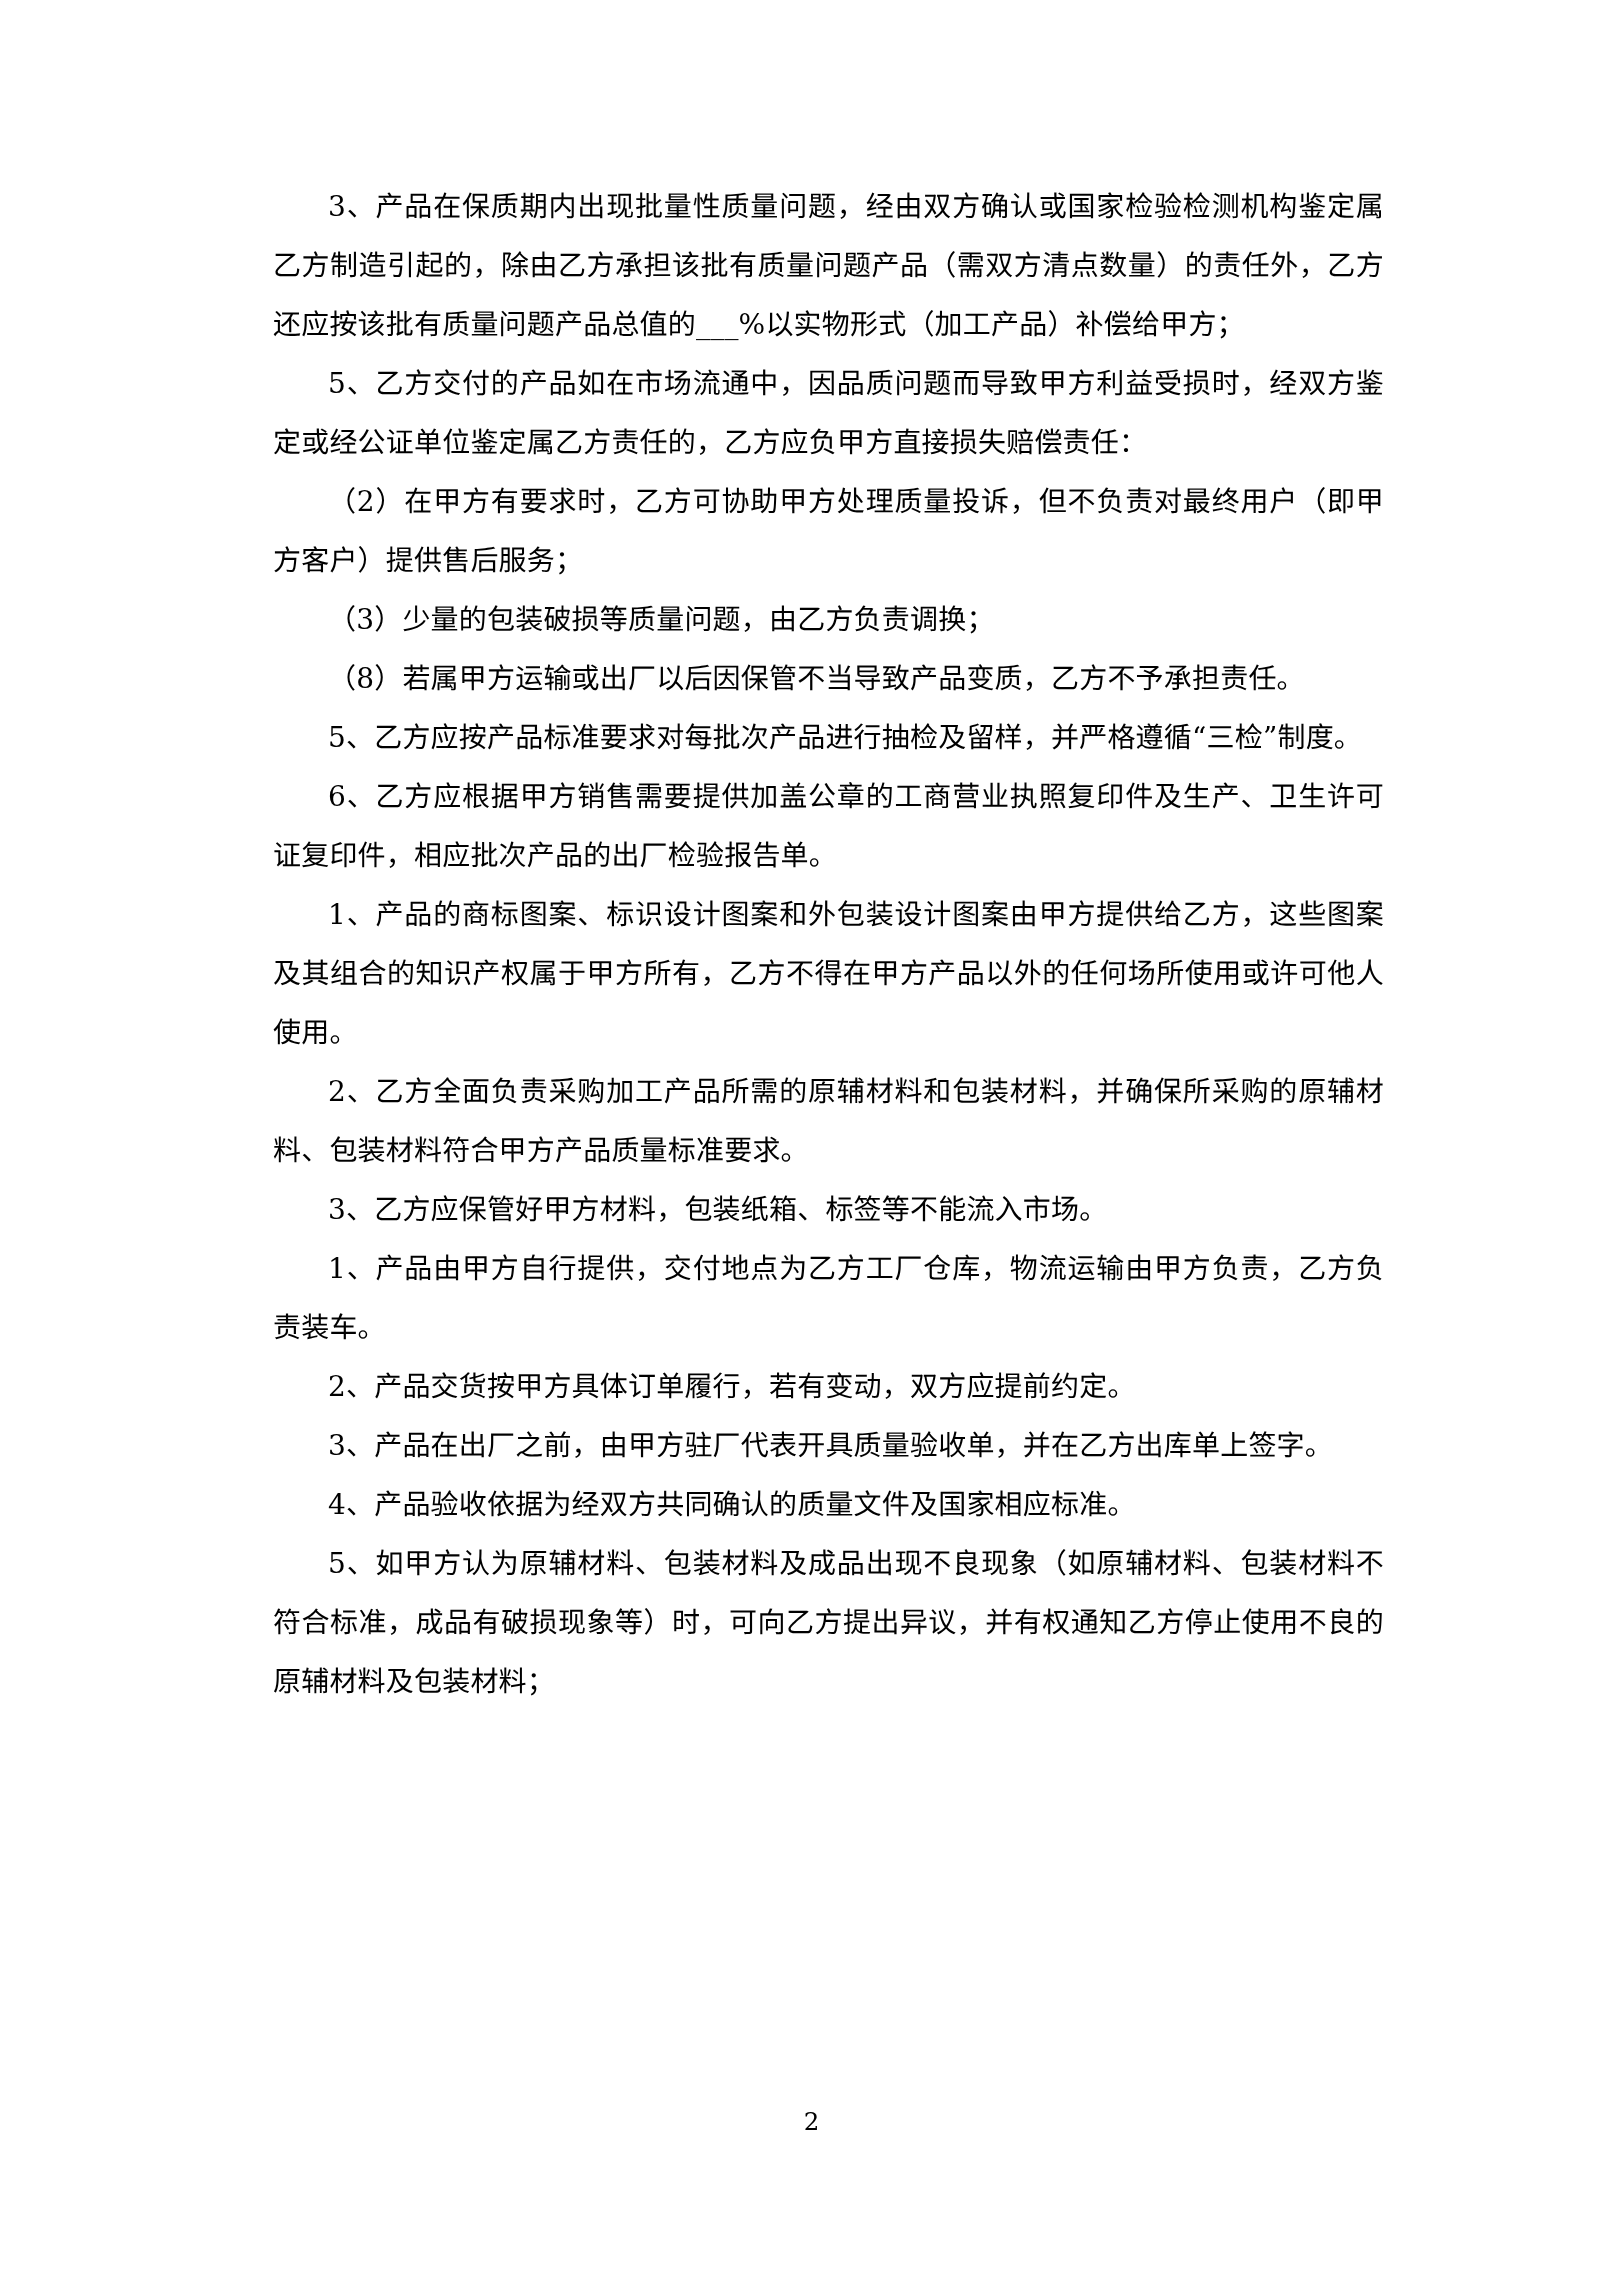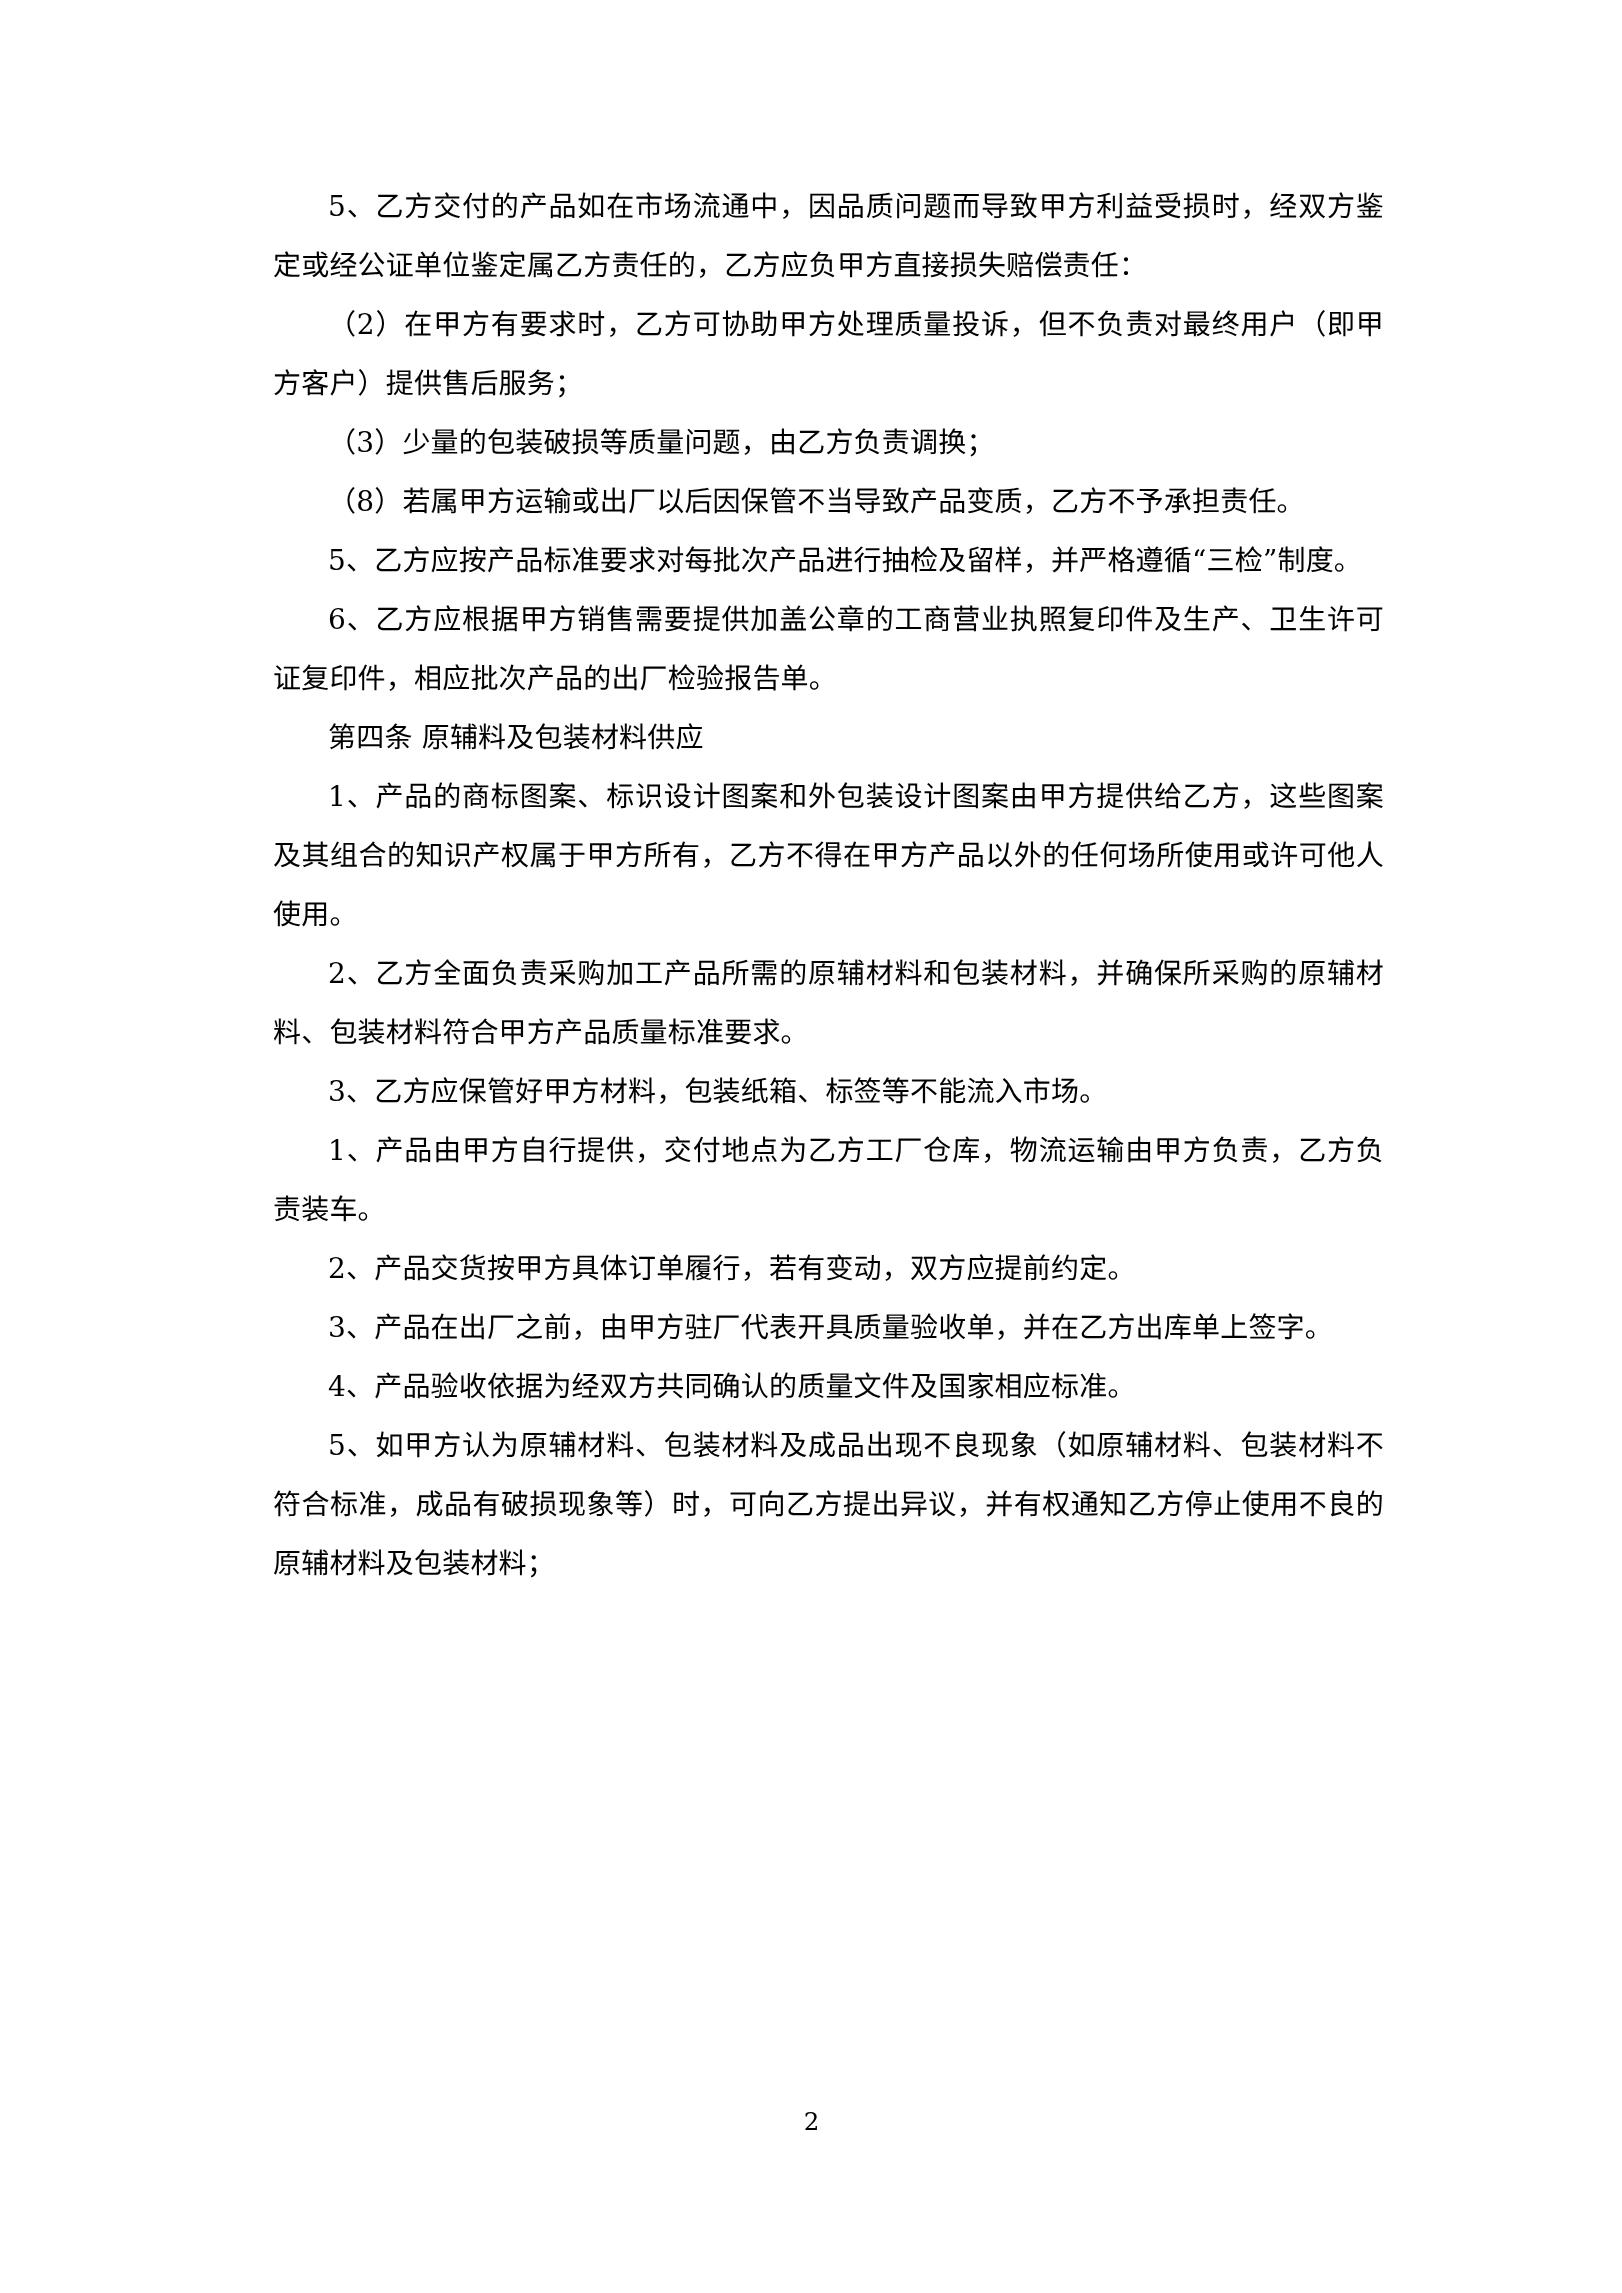--- a/index.html
+++ b/index.html
@@ -44,27 +44,27 @@
     font-size: 24.5px;
     font-family: "DejaVu Serif", "Liberation Serif", serif;
     color: #000000;
   }
 </style>
 </head>
 <body>
 
 <div class="page">
   <div class="content">
+    <p class="para">3、产品在保质期内出现批量性质量问题，经由双方确认或国家检验检测机构鉴定属乙方制造引起的，除由乙方承担该批有质量问题产品（需双方清点数量）的责任外，乙方还应按该批有质量问题产品总值的___%以实物形式（加工产品）补偿给甲方；</p>
     <p class="para">5、乙方交付的产品如在市场流通中，因品质问题而导致甲方利益受损时，经双方鉴定或经公证单位鉴定属乙方责任的，乙方应负甲方直接损失赔偿责任：</p>
     <p class="para">（2）在甲方有要求时，乙方可协助甲方处理质量投诉，但不负责对最终用户（即甲方客户）提供售后服务；</p>
     <p class="para">（3）少量的包装破损等质量问题，由乙方负责调换；</p>
     <p class="para">（8）若属甲方运输或出厂以后因保管不当导致产品变质，乙方不予承担责任。</p>
     <p class="para">5、乙方应按产品标准要求对每批次产品进行抽检及留样，并严格遵循“三检”制度。</p>
     <p class="para">6、乙方应根据甲方销售需要提供加盖公章的工商营业执照复印件及生产、卫生许可证复印件，相应批次产品的出厂检验报告单。</p>
-    <p class="para">第四条 原辅料及包装材料供应</p>
     <p class="para">1、产品的商标图案、标识设计图案和外包装设计图案由甲方提供给乙方，这些图案及其组合的知识产权属于甲方所有，乙方不得在甲方产品以外的任何场所使用或许可他人使用。</p>
     <p class="para">2、乙方全面负责采购加工产品所需的原辅材料和包装材料，并确保所采购的原辅材料、包装材料符合甲方产品质量标准要求。</p>
     <p class="para">3、乙方应保管好甲方材料，包装纸箱、标签等不能流入市场。</p>
     <p class="para">1、产品由甲方自行提供，交付地点为乙方工厂仓库，物流运输由甲方负责，乙方负责装车。</p>
     <p class="para">2、产品交货按甲方具体订单履行，若有变动，双方应提前约定。</p>
     <p class="para">3、产品在出厂之前，由甲方驻厂代表开具质量验收单，并在乙方出库单上签字。</p>
     <p class="para">4、产品验收依据为经双方共同确认的质量文件及国家相应标准。</p>
     <p class="para">5、如甲方认为原辅材料、包装材料及成品出现不良现象（如原辅材料、包装材料不符合标准，成品有破损现象等）时，可向乙方提出异议，并有权通知乙方停止使用不良的原辅材料及包装材料；</p>
   </div>
   <div class="pagenum">2</div>

